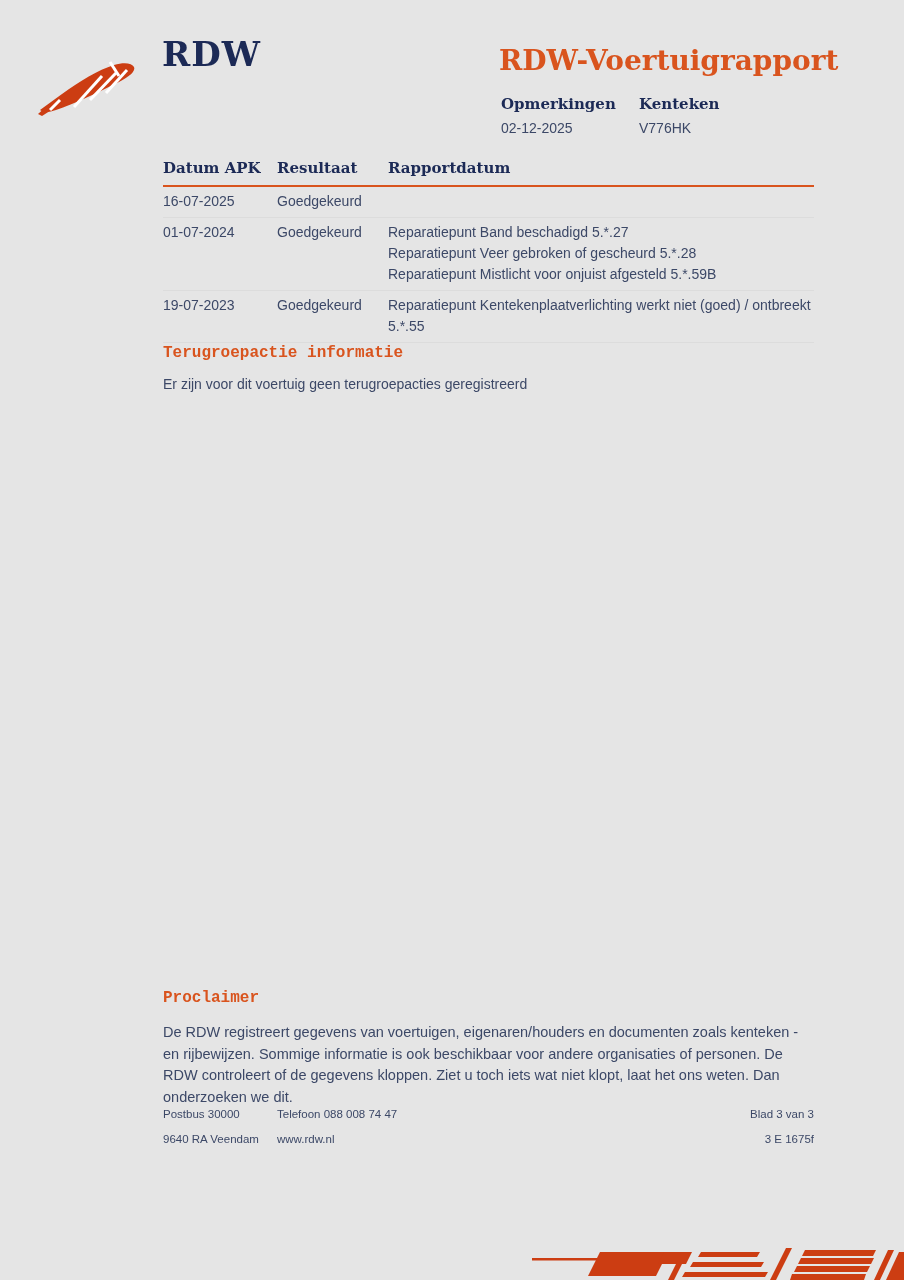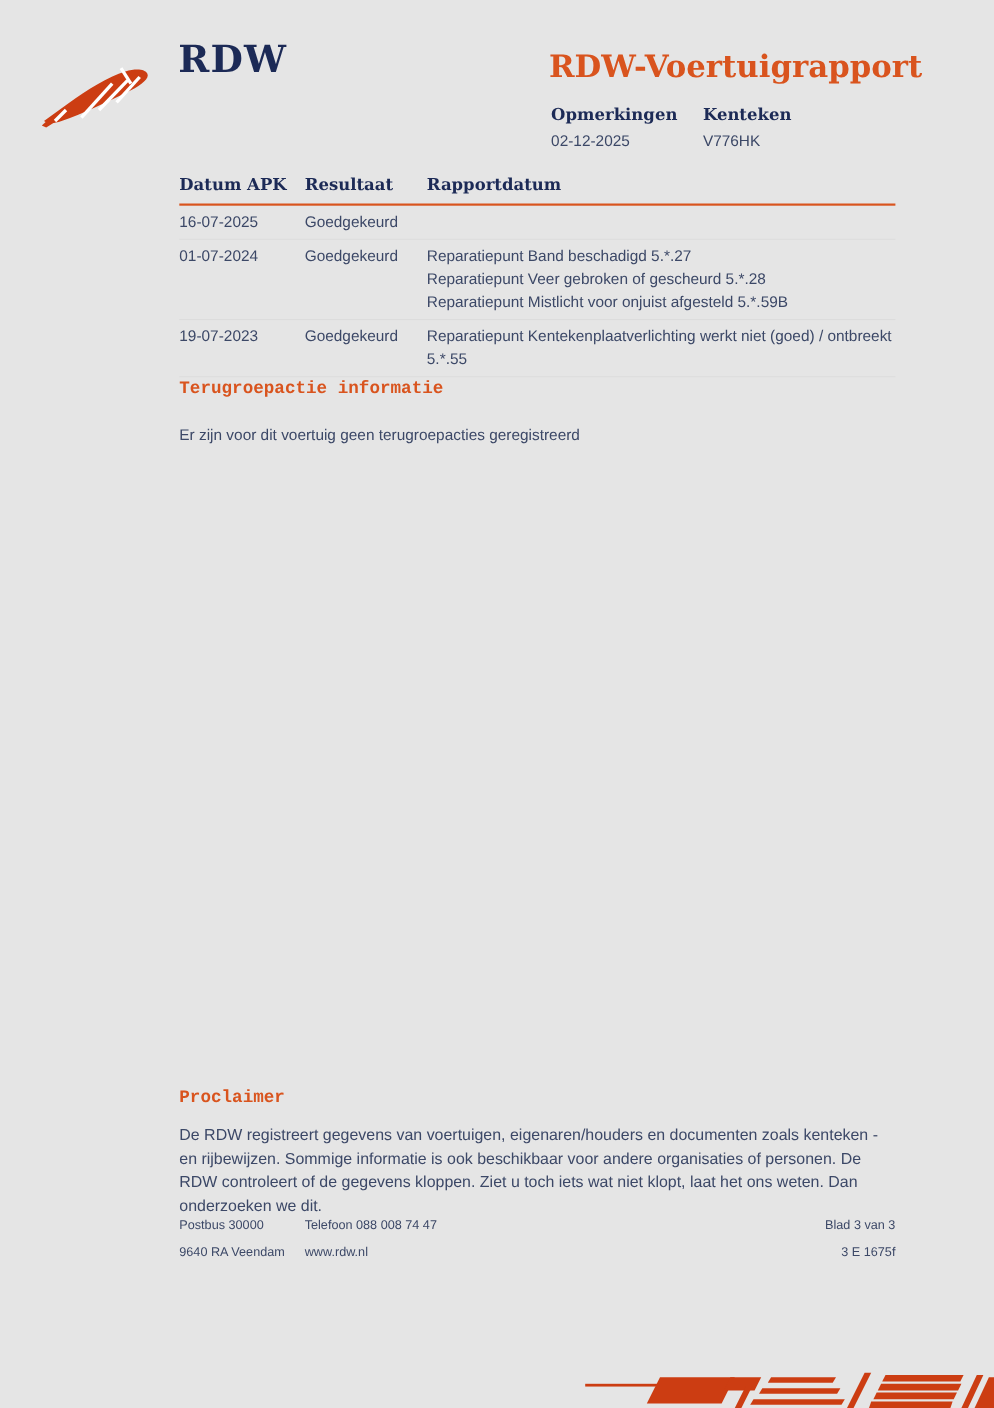--- a/index.html
+++ b/index.html
@@ -53,21 +53,21 @@
   }
   .tcell{min-height:21px;}
   
   .section{position:absolute;left:163px;width:651px;}
   .recall-section{top:344px;}
   .proclaimer-section{top:989px;}
   .section-heading{
     font-family:Liberation Mono, monospace;font-weight:bold;
     font-size:16px;color:var(--orange);
   }
-  .section-text{margin-top:23px;font-size:14px;line-height:21px;color:var(--body);}
+  .section-text{margin-top:12px;font-size:14px;line-height:21px;color:var(--body);}
   .proclaimer-text{margin-top:15px;font-size:14.5px;line-height:21.5px;max-width:650px;}
   
   .footer{position:absolute;left:163px;top:1108px;width:651px;font-size:11.5px;color:var(--body);}
   .footer-row{display:flex;margin-bottom:13px;}
   .f-col1{width:114px;}
   .f-col2{flex:1;}
   .f-col3{text-align:right;}
   
   .deco{position:absolute;right:0;bottom:0;width:386px;height:42px;color:var(--logo-orange);}
 </style>

